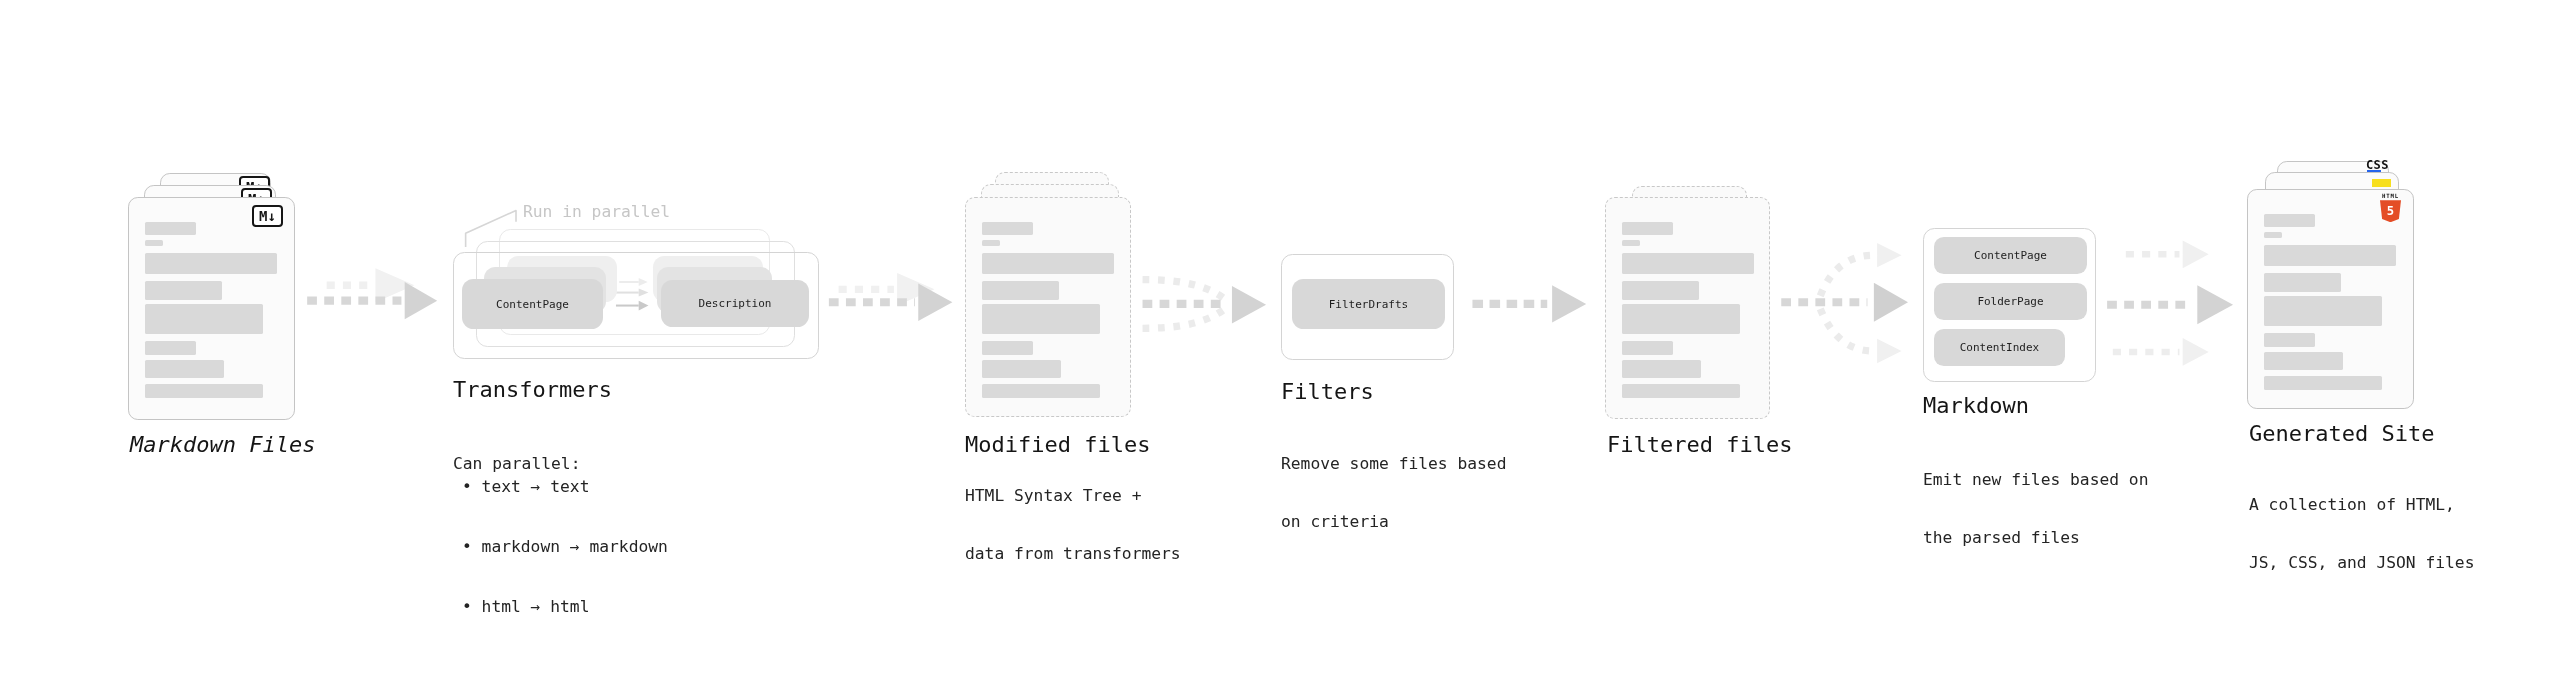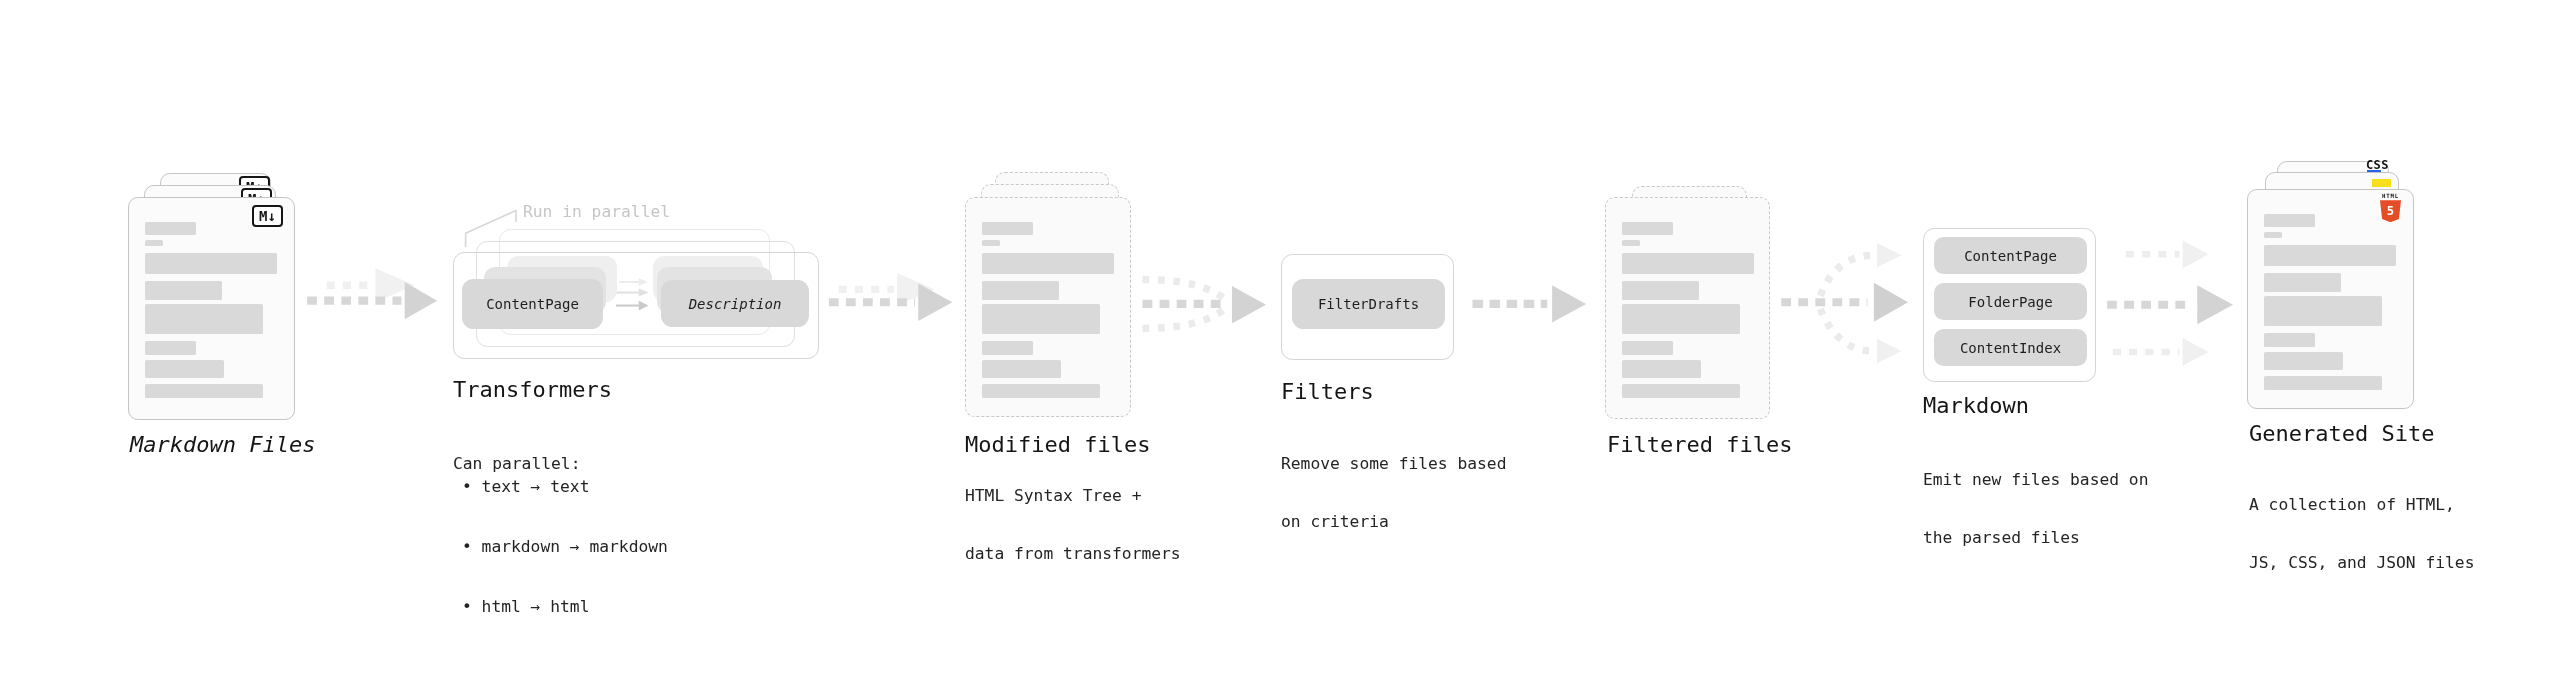--- a/index.html
+++ b/index.html
@@ -16,21 +16,21 @@
   
   .md-badge{position:absolute;background:#ffffff;border:2.4px solid #161616;border-radius:4.1px;box-sizing:border-box;
             color:#161616;font-weight:bold;font-size:14px;display:flex;align-items:center;justify-content:center;}
 
   
   .container-box{position:absolute;border:1.6px solid #d4d4d4;border-radius:11.4px;box-sizing:border-box;background:transparent;}
   .container-box.mid{border-color:#dfdfdf;}
   .container-box.back{border-color:#e9e9e9;}
 
   .pill{position:absolute;background:#d8d8d8;border-radius:11.4px;display:flex;align-items:center;justify-content:center;
-        font-size:14px;color:#1e1e1e;white-space:pre;}
+        font-size:11px;color:#1e1e1e;white-space:pre;}
   .ghost{position:absolute;border-radius:11.4px;}
   .ghost.g2{background:#e3e3e3;}
   .ghost.g3{background:#efefef;}
 
   .heading{position:absolute;font-size:22px;font-weight:500;color:#151515;white-space:pre;}
   .body-text{position:absolute;font-size:16.3px;color:#242424;white-space:pre;}
   .body-text div{height:20.3px;line-height:20.3px;}
   .bullets div{height:22px;line-height:22px;}
   .note-text{position:absolute;font-size:16.3px;color:#c6c6c6;white-space:pre;}
 
@@ -141,21 +141,21 @@
     <div class="container-box back" style="left:499px;top:229px;width:271px;height:106px;"></div>
     <div class="container-box mid" style="left:476px;top:241px;width:319px;height:106px;"></div>
     <div class="container-box" style="left:453px;top:252px;width:366px;height:107px;"></div>
 
     <div class="ghost g3" style="left:507px;top:256px;width:110px;height:46px;"></div>
     <div class="ghost g2" style="left:484px;top:267px;width:122px;height:46px;"></div>
     <div class="ghost g3" style="left:653px;top:256px;width:110px;height:46px;"></div>
     <div class="ghost g2" style="left:657px;top:267px;width:115px;height:46px;"></div>
 
     <div class="pill" style="left:462px;top:279px;width:141px;height:50px;">ContentPage</div>
-    <div class="pill" style="left:661px;top:280px;width:148px;height:47px;font-style:italic;">Description</div>
+    <div class="pill" style="left:661px;top:280px;width:148px;height:47px;">Description</div>
 
     <div class="note-text" style="left:523px;top:202px;">Run in parallel</div>
 
     <div class="heading" style="left:453px;top:377px;">Transformers</div>
     <div class="body-text" style="left:453px;top:416px;">
       <div>Can parallel:</div>
     </div>
     <div class="body-text bullets" style="left:462px;top:438px;">
       <div>• text → text</div>
       <div>• markdown → markdown</div>
@@ -209,21 +209,21 @@
           <div class="bar" style="width: 118px; height: 14.6px; margin-bottom: 0px;"></div>
         </div>
     </div>
     <div class="heading" style="left:1607px;top:432px;">Filtered files</div>
   </div>
 
   <div>
     <div class="container-box" style="left:1923px;top:228px;width:173px;height:154px;"></div>
     <div class="pill" style="left:1934px;top:237px;width:153px;height:37px;border-radius:9.8px;">ContentPage</div>
     <div class="pill" style="left:1934px;top:283px;width:153px;height:37px;border-radius:9.8px;">FolderPage</div>
-    <div class="pill" style="left:1934px;top:329px;width:153px;height:37px;border-radius:9.8px;">ContentIndex</div>
+    <div class="pill" style="left:1934px;top:329px;width:131px;height:37px;border-radius:9.8px;">ContentIndex</div>
     <div class="heading" style="left:1923px;top:393px;">Markdown</div>
     <div class="body-text" style="left:1923px;top:432px;">
       <div>Emit new files based on</div>
       <div>the parsed files</div>
     </div>
   </div>
 
   <div>
     <div class="doc-card" style="left:2277px;top:161px;width:112px;height:220px;"></div>
     <div class="css-badge" style="left:2366px;top:162px;">

